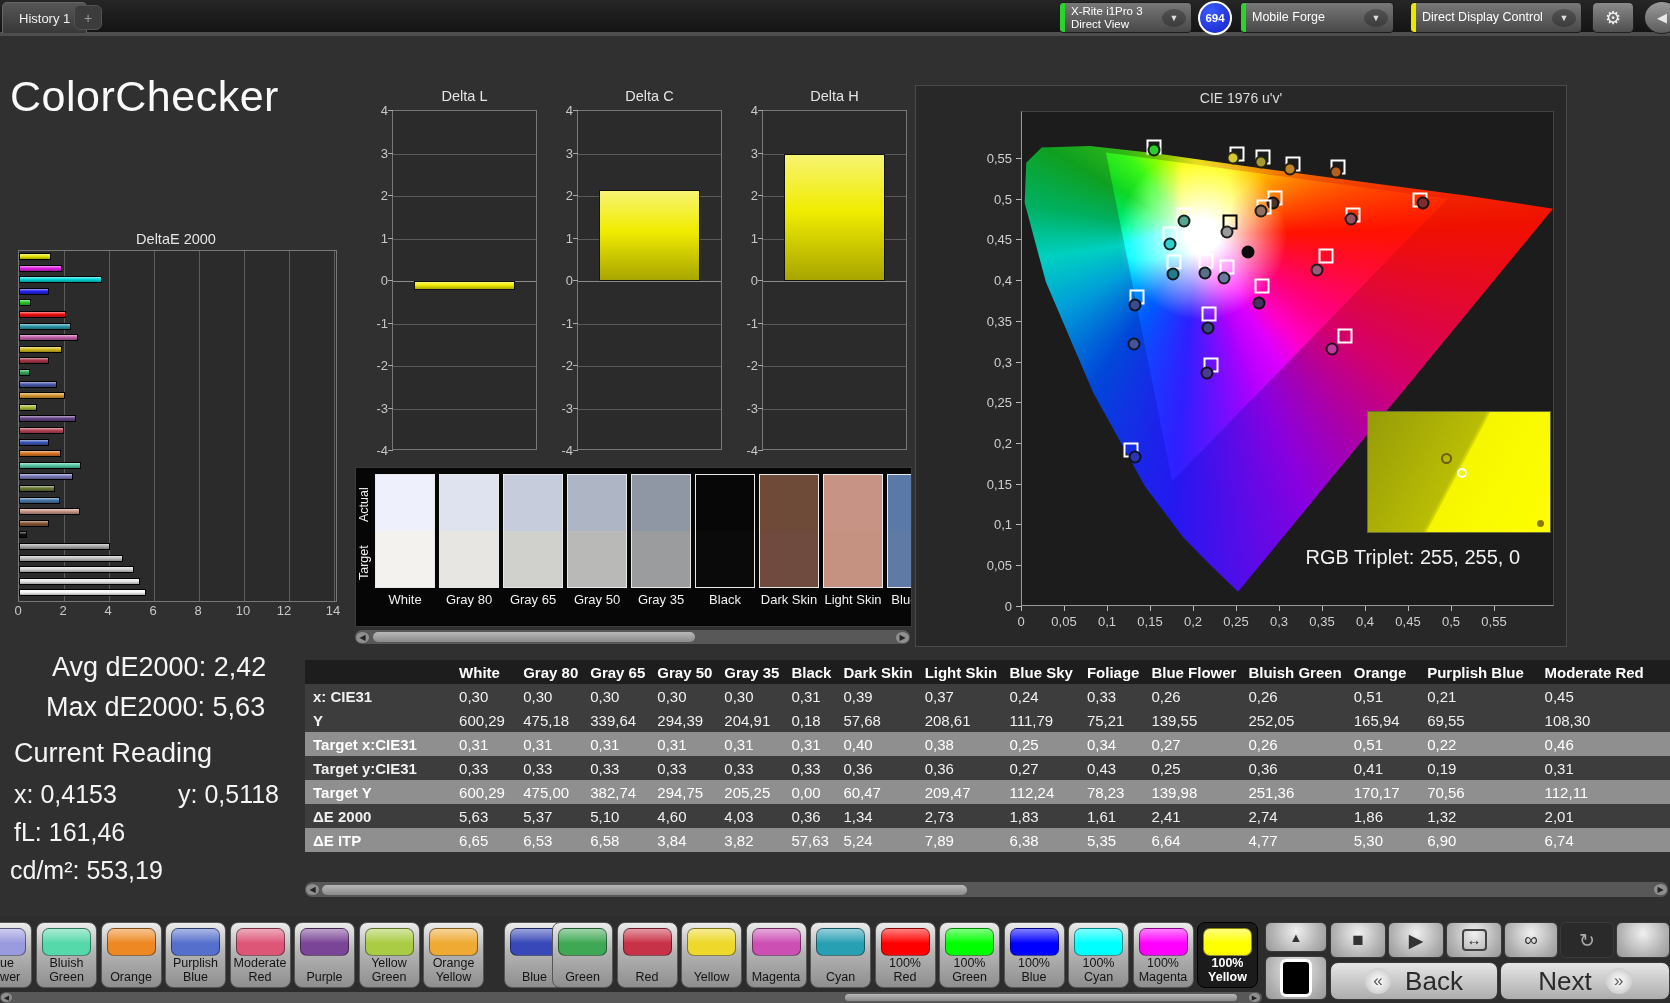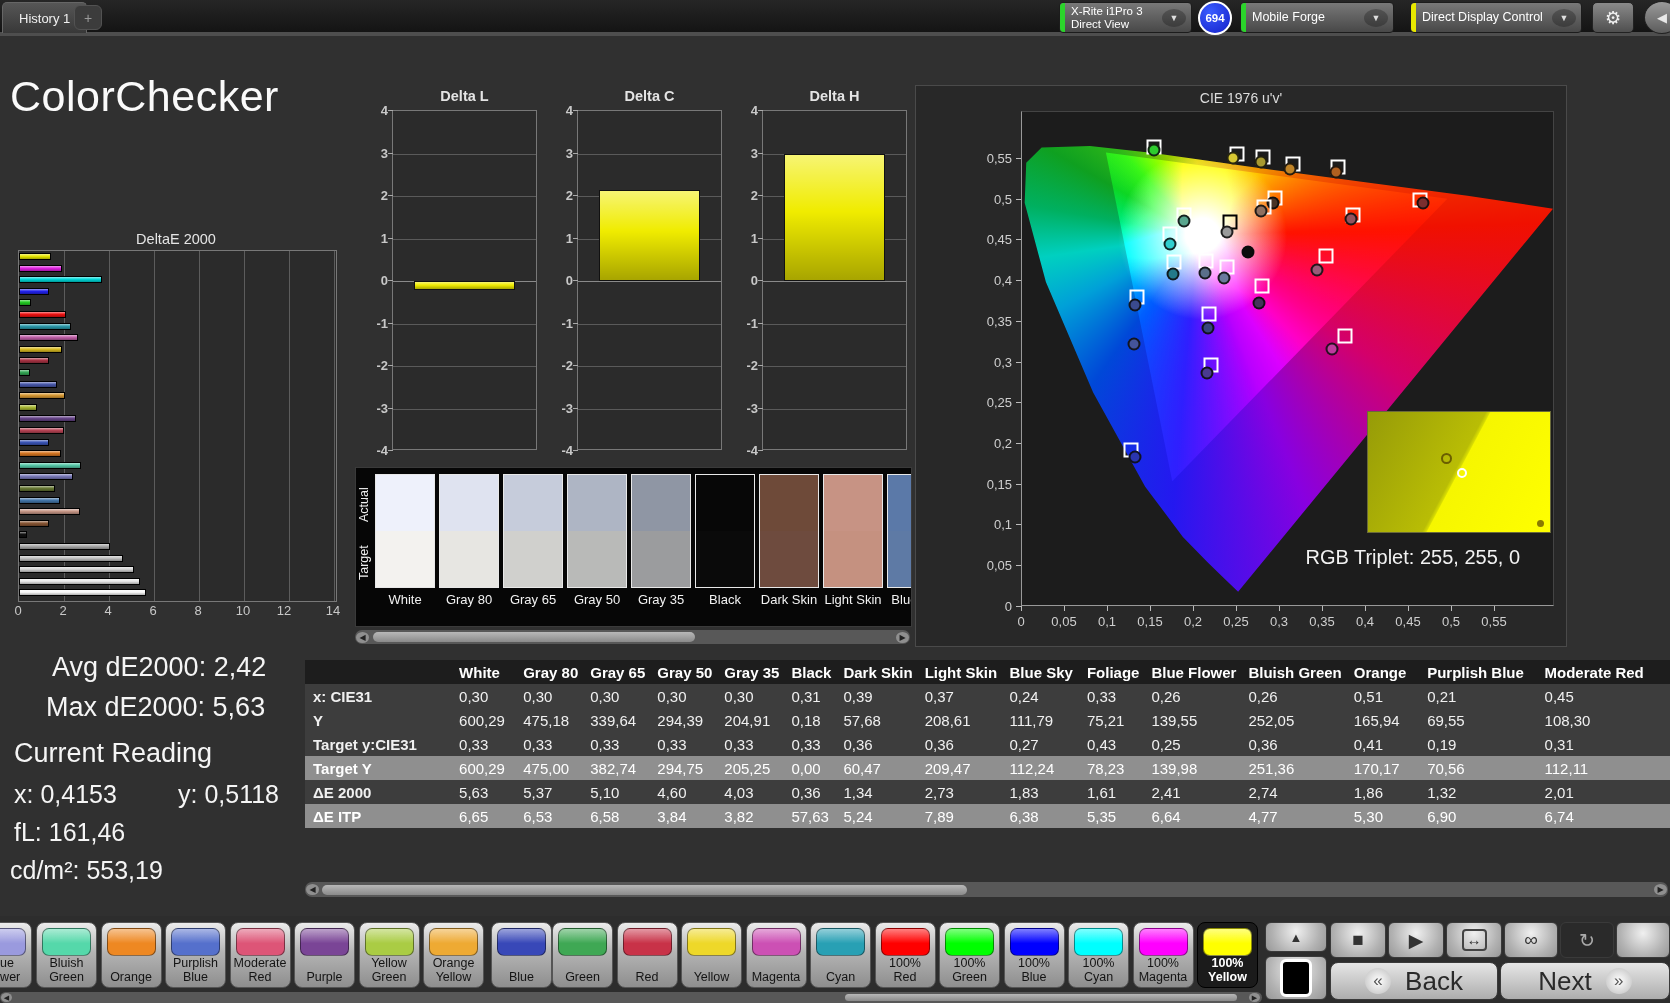--- a/index.html
+++ b/index.html
@@ -36,21 +36,21 @@
   #pageTitle{left:10px;top:72px;font-size:43px;color:#fafafa;letter-spacing:0.5px;}
   
   #dePanel{left:15px;top:231px;width:322px;height:392px;}
   #deTitle{left:0;top:0;width:322px;text-align:center;font-size:14.5px;color:#e4e4e4;}
   #dePlot{left:3px;top:19px;width:317px;height:350px;background:#2b2b2b;border:1px solid #787878;}
   .vgrid{position:absolute;top:0;bottom:0;width:1px;background:#5c5c5c;}
   .debar{position:absolute;left:0;height:7px;border:1px solid #000;box-sizing:border-box;}
   #deXT{left:3px;top:372px;width:317px;height:16px;}
   .xt{position:absolute;top:0;transform:translateX(-50%);font-size:13px;color:#c8c8c8;}
   
-  .dpanel{top:88px;width:168px;height:382px;font-weight:bold;}
+  .dpanel{top:88px;width:168px;height:382px;}
   .dtitle{position:absolute;top:0;left:22px;width:145px;text-align:center;font-size:14.5px;color:#e4e4e4;}
   .dplot{position:absolute;left:22px;top:22px;width:145px;height:340px;background:#2b2b2b;border:1px solid #787878;box-sizing:border-box;}
   .hgrid{position:absolute;left:0;right:0;height:1px;background:#5a5a5a;}
   .hgrid.zero{background:#8a8a8a;}
   .ytlab{position:absolute;width:18px;text-align:right;font-size:13px;color:#c8c8c8;transform:translateY(-50%);}
   .ytick{position:absolute;width:5px;height:1px;background:#aaa;left:18px;}
   .dbar{position:absolute;left:15%;width:70%;border:1px solid #111;box-sizing:border-box;
         background-image:linear-gradient(to bottom,rgba(255,255,255,0.45),rgba(255,255,255,0) 45%,rgba(0,0,0,0.3));}
   
   #swPanel{left:355px;top:467px;width:555px;height:158px;background:#060606;border:1px solid #3a3a3a;overflow:hidden;}
@@ -559,20 +559,38 @@
           <td>57,68</td>
           <td>208,61</td>
           <td>111,79</td>
           <td>75,21</td>
           <td>139,55</td>
           <td>252,05</td>
           <td>165,94</td>
           <td>69,55</td>
           <td>108,30</td>
         </tr>
+        <tr class="lite">
+          <td class="rowlab">Target x:CIE31</td>
+          <td>0,31</td>
+          <td>0,31</td>
+          <td>0,31</td>
+          <td>0,31</td>
+          <td>0,31</td>
+          <td>0,31</td>
+          <td>0,40</td>
+          <td>0,38</td>
+          <td>0,25</td>
+          <td>0,34</td>
+          <td>0,27</td>
+          <td>0,26</td>
+          <td>0,51</td>
+          <td>0,22</td>
+          <td>0,46</td>
+        </tr>
         <tr class="dark">
           <td class="rowlab">Target y:CIE31</td>
           <td>0,33</td>
           <td>0,33</td>
           <td>0,33</td>
           <td>0,33</td>
           <td>0,33</td>
           <td>0,33</td>
           <td>0,36</td>
           <td>0,36</td>
@@ -674,21 +692,21 @@
         <div class="plab">Purple</div>
       </div>
       <div class="patch" style="left: 358.5px;">
         <div class="chip" style="background-color: rgb(170, 204, 68);"></div>
         <div class="plab">Yellow Green</div>
       </div>
       <div class="patch" style="left: 423px;">
         <div class="chip" style="background-color: rgb(238, 170, 51);"></div>
         <div class="plab">Orange Yellow</div>
       </div>
-      <div class="patch" style="left: 491px;">
+      <div class="patch" style="left: 504px;">
         <div class="chip" style="background-color: rgb(56, 72, 184);"></div>
         <div class="plab">Blue</div>
       </div>
       <div class="patch" style="left: 552px;">
         <div class="chip" style="background-color: rgb(63, 168, 84);"></div>
         <div class="plab">Green</div>
       </div>
       <div class="patch" style="left: 616.5px;">
         <div class="chip" style="background-color: rgb(200, 50, 72);"></div>
         <div class="plab">Red</div>

